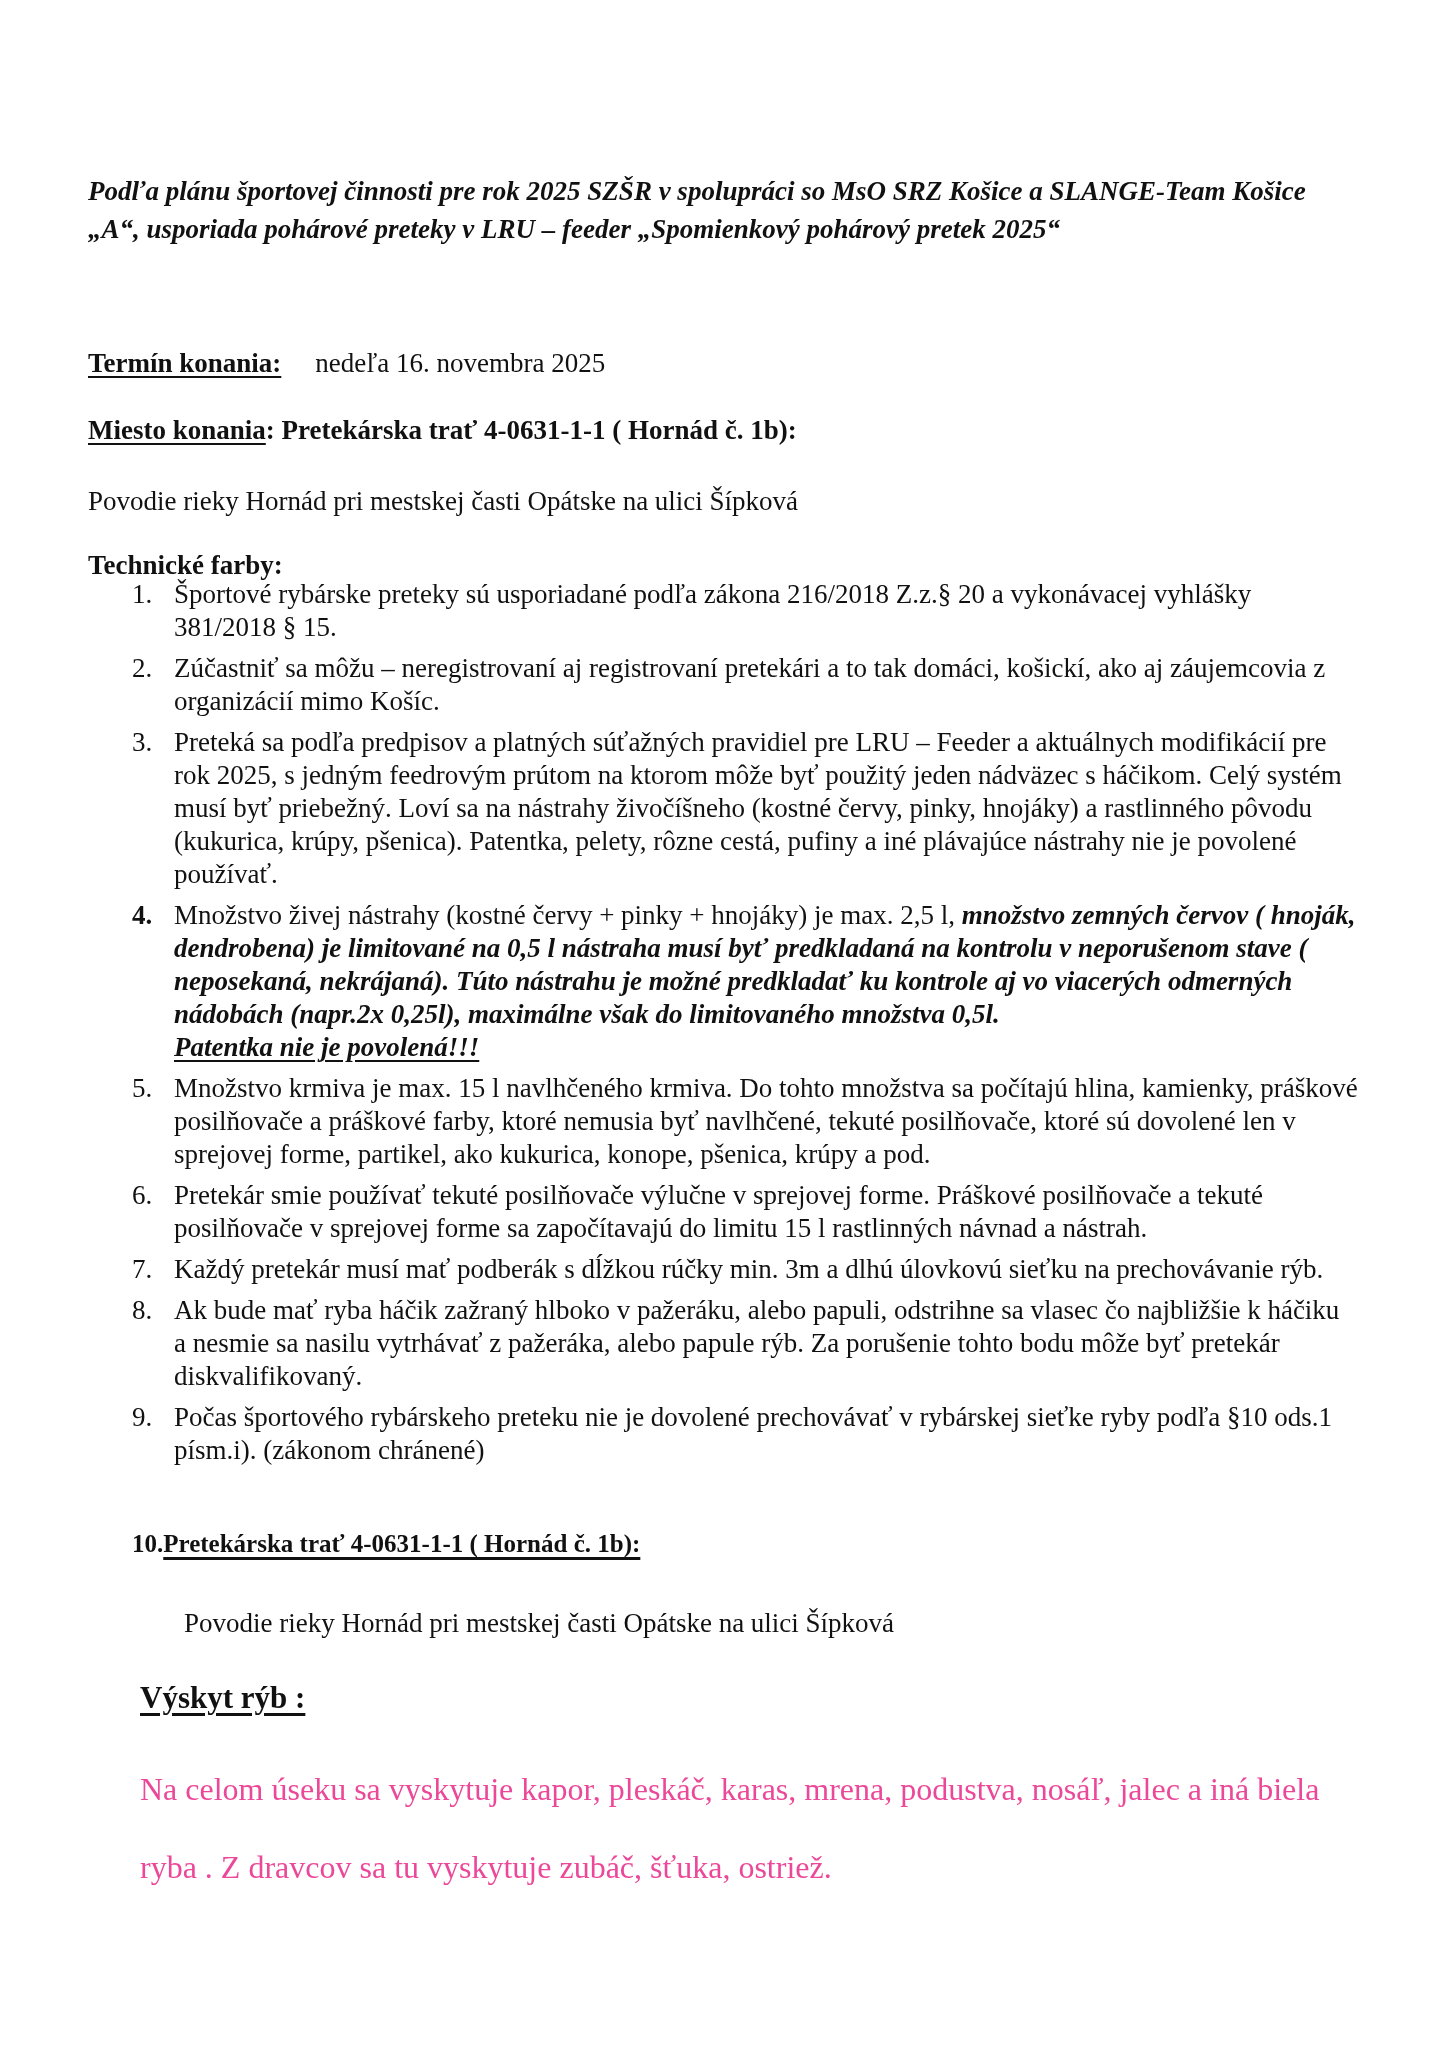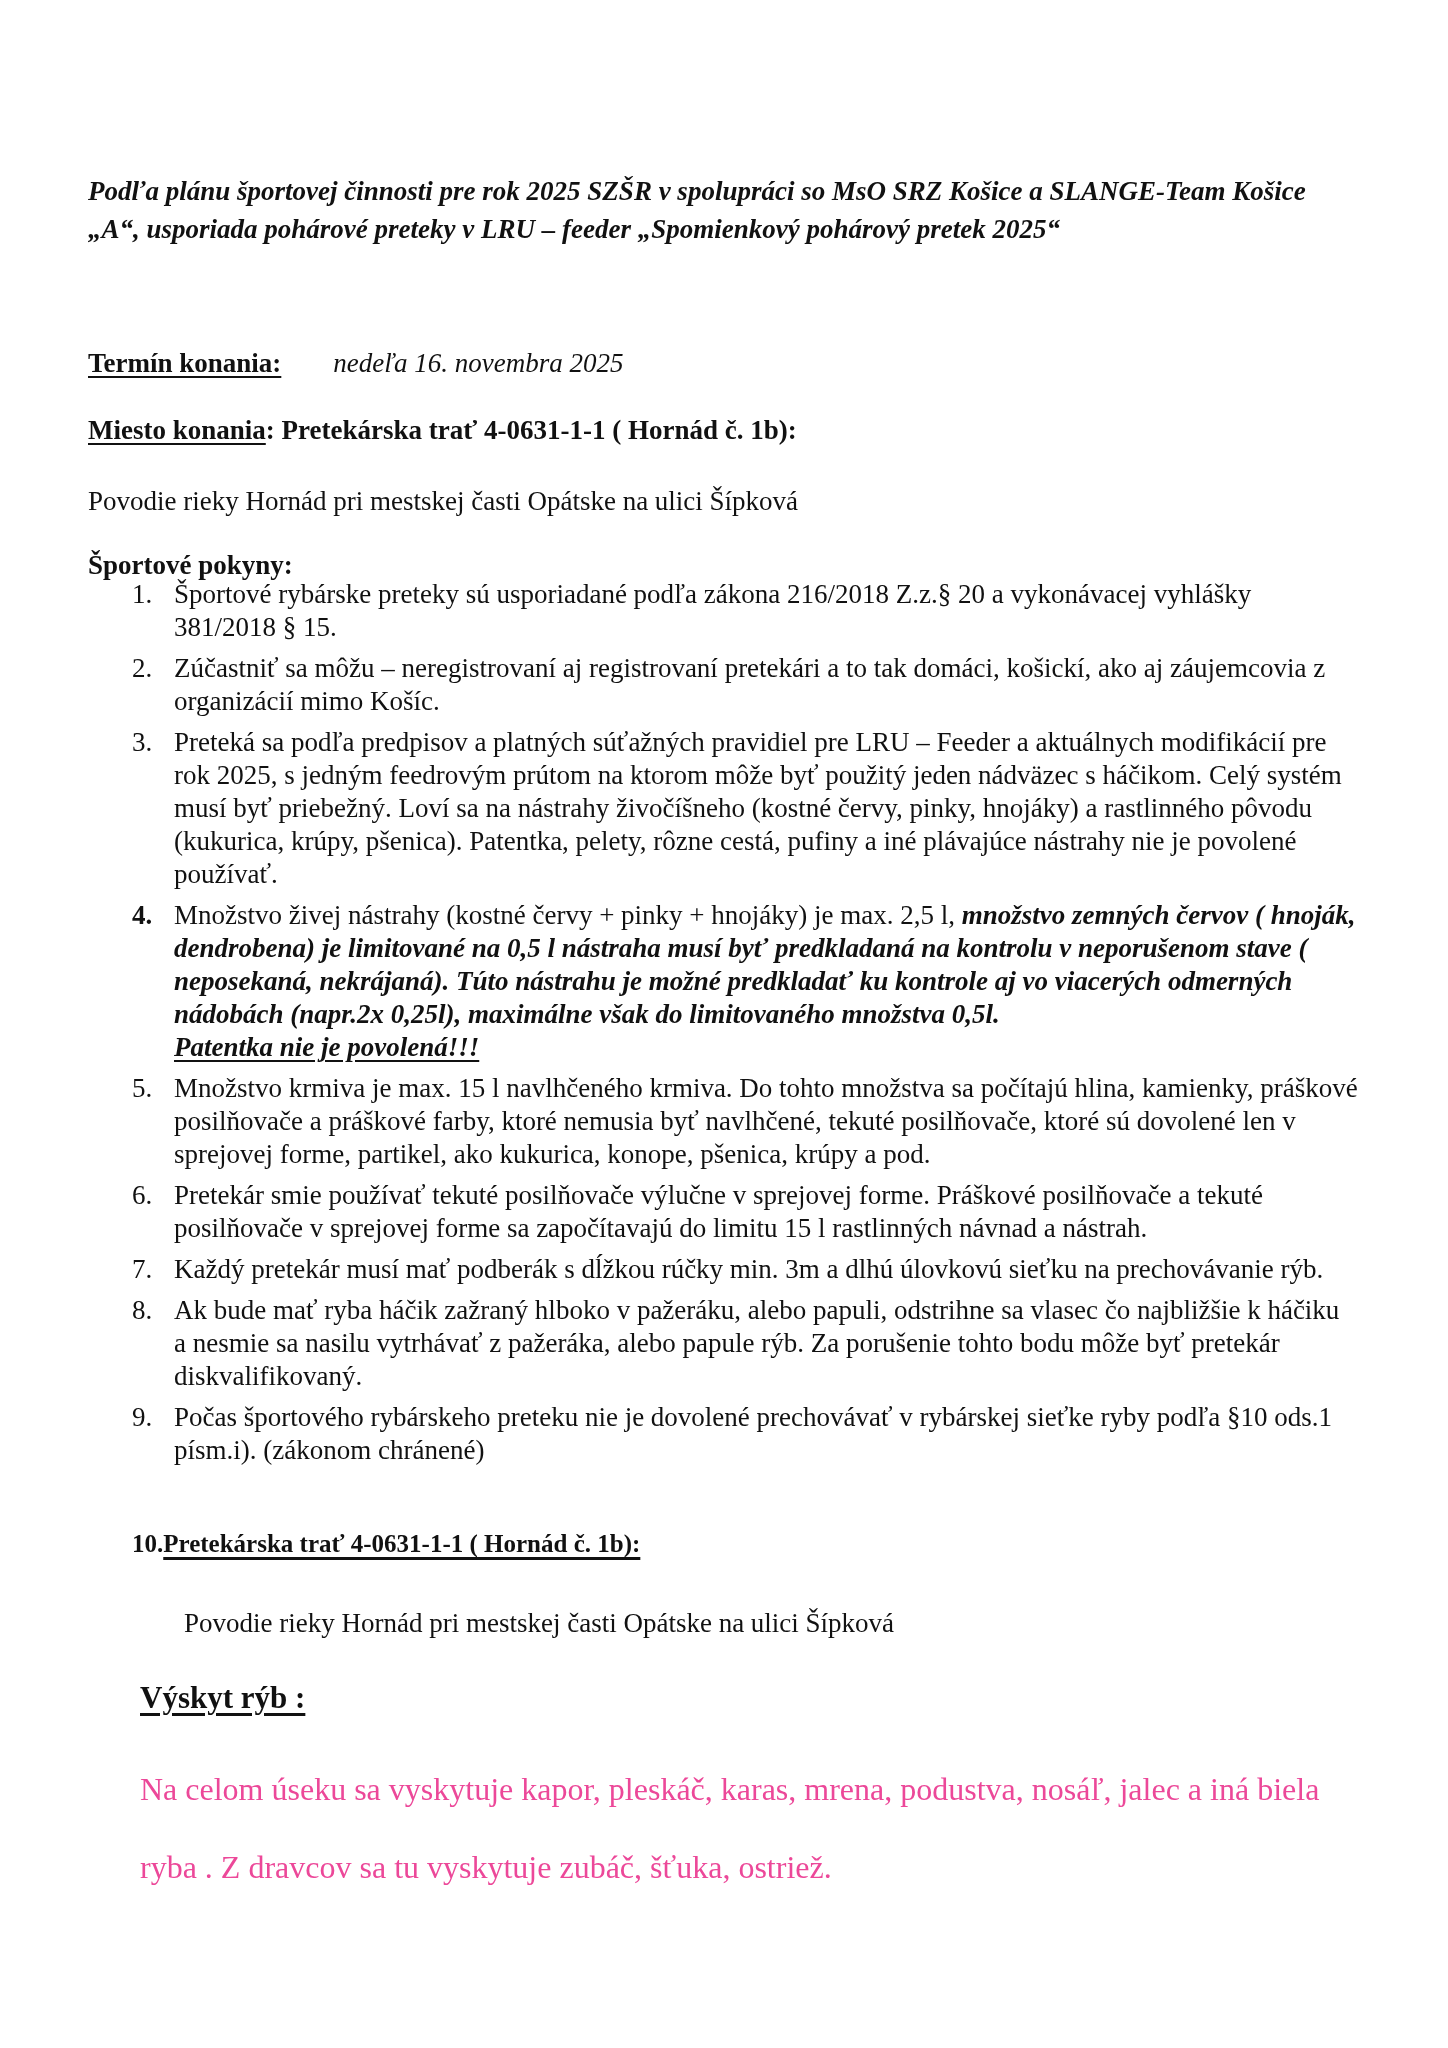--- a/index.html
+++ b/index.html
@@ -12,21 +12,21 @@
     .intro {
       position: absolute; left: 88px; top: 172px; width: 1270px;
       font-size: 27px; line-height: 38px; font-weight: bold; font-style: italic;
     }
     .row { position: absolute; left: 88px; font-size: 27px; line-height: 34px; }
     .u { text-decoration: underline; text-decoration-thickness: 2px; text-underline-offset: 4px; }
     .b { font-weight: bold; font-style: italic; }
     .bi { font-weight: bold; font-style: italic; }
     .term { top: 346px; }
     .term .label { font-weight: bold; }
-    .term .value { margin-left: 52px; font-style: italic; }
+    .term .value { margin-left: 34px; }
     .place { top: 413px; font-weight: bold; }
     .place .label { }
     .povodie1 { top: 484px; }
     .tech-title { top: 548px; font-weight: bold; }
     ol.rules {
       position: absolute; left: 88px; top: 578px; width: 1270px; margin: 0; padding: 0;
       list-style: none; font-size: 27px; line-height: 33px;
     }
     ol.rules li { position: relative; padding-left: 86px; margin-bottom: 8px; }
     ol.rules li .num { position: absolute; left: 44px; top: 0; }
@@ -55,21 +55,21 @@
   <div class="row term">
     <span class="label u">Termín konania:</span><span class="value">nedeľa 16. novembra  2025</span>
   </div>
 
   <div class="row place">
     <span class="label u">Miesto konania</span><span>:</span><span> Pretekárska trať 4-0631-1-1 ( Hornád č. 1b):</span>
   </div>
 
   <div class="row povodie1">Povodie rieky Hornád pri mestskej časti Opátske na ulici Šípková</div>
 
-  <div class="row tech-title">Športové pokyny:</div>
+  <div class="row tech-title">Technické farby:</div>
 
   <ol class="rules">
     <li><span class="num">1.</span><span>Športové rybárske preteky sú usporiadané podľa zákona 216/2018 Z.z.§ 20 a vykonávacej vyhlášky 381/2018 § 15.</span></li>
     <li><span class="num">2.</span><span>Zúčastniť sa môžu – neregistrovaní aj registrovaní pretekári a to tak domáci, košickí, ako aj záujemcovia z organizácií mimo Košíc.</span></li>
     <li><span class="num">3.</span><span>Preteká sa podľa predpisov a platných súťažných pravidiel pre LRU – Feeder a aktuálnych modifikácií pre rok 2025, s jedným feedrovým prútom na ktorom môže byť použitý jeden nádväzec s háčikom. Celý systém musí byť priebežný. Loví sa na nástrahy živočíšneho (kostné červy, pinky, hnojáky) a rastlinného pôvodu (kukurica, krúpy, pšenica). Patentka, pelety, rôzne cestá, pufiny a iné plávajúce nástrahy nie je povolené používať.</span></li>
     <li class="bold-num"><span class="num">4.</span><span>Množstvo živej nástrahy (kostné červy + pinky + hnojáky) je max. 2,5 l, </span><span class="bi">množstvo zemných červov ( hnoják, dendrobena) je limitované na 0,5 l nástraha musí byť predkladaná na kontrolu v neporušenom stave ( neposekaná, nekrájaná). Túto nástrahu je možné predkladať ku kontrole aj vo viacerých odmerných nádobách (napr.2x 0,25l), maximálne však do limitovaného množstva 0,5l.</span><br><span class="b u">Patentka nie je povolená!!!</span></li>
     <li><span class="num">5.</span><span>Množstvo krmiva je max. 15 l navlhčeného krmiva. Do tohto množstva sa počítajú hlina, kamienky, práškové posilňovače a práškové farby, ktoré nemusia byť navlhčené, tekuté posilňovače, ktoré sú dovolené len v sprejovej forme, partikel, ako kukurica, konope, pšenica, krúpy a pod.</span></li>
     <li><span class="num">6.</span><span>Pretekár smie používať tekuté posilňovače výlučne v sprejovej forme. Práškové posilňovače a tekuté posilňovače v sprejovej forme sa započítavajú do limitu 15 l rastlinných návnad a nástrah.</span></li>
     <li><span class="num">7.</span><span> Každý pretekár musí mať podberák s dĺžkou rúčky min. 3m a dlhú úlovkovú sieťku na prechovávanie rýb.</span></li>
     <li><span class="num">8.</span><span>Ak bude mať ryba háčik zažraný hlboko v pažeráku, alebo papuli, odstrihne sa vlasec čo najbližšie k háčiku a nesmie sa nasilu vytrhávať z pažeráka, alebo papule rýb. Za porušenie tohto bodu môže byť pretekár diskvalifikovaný.</span></li>

